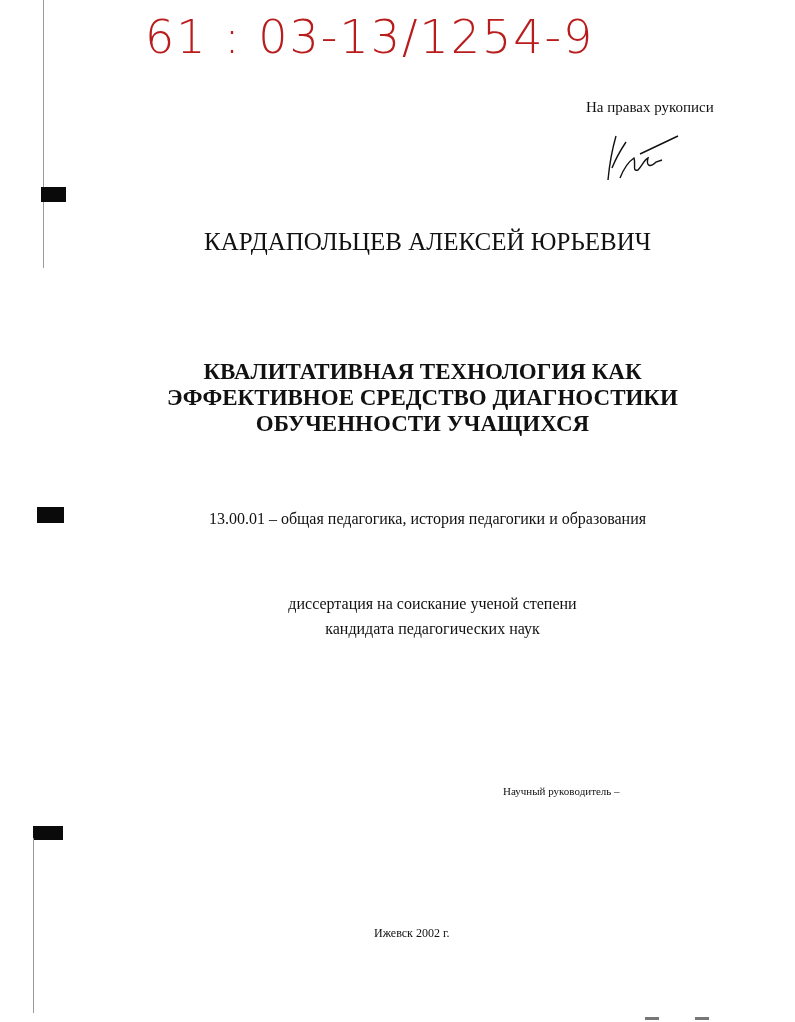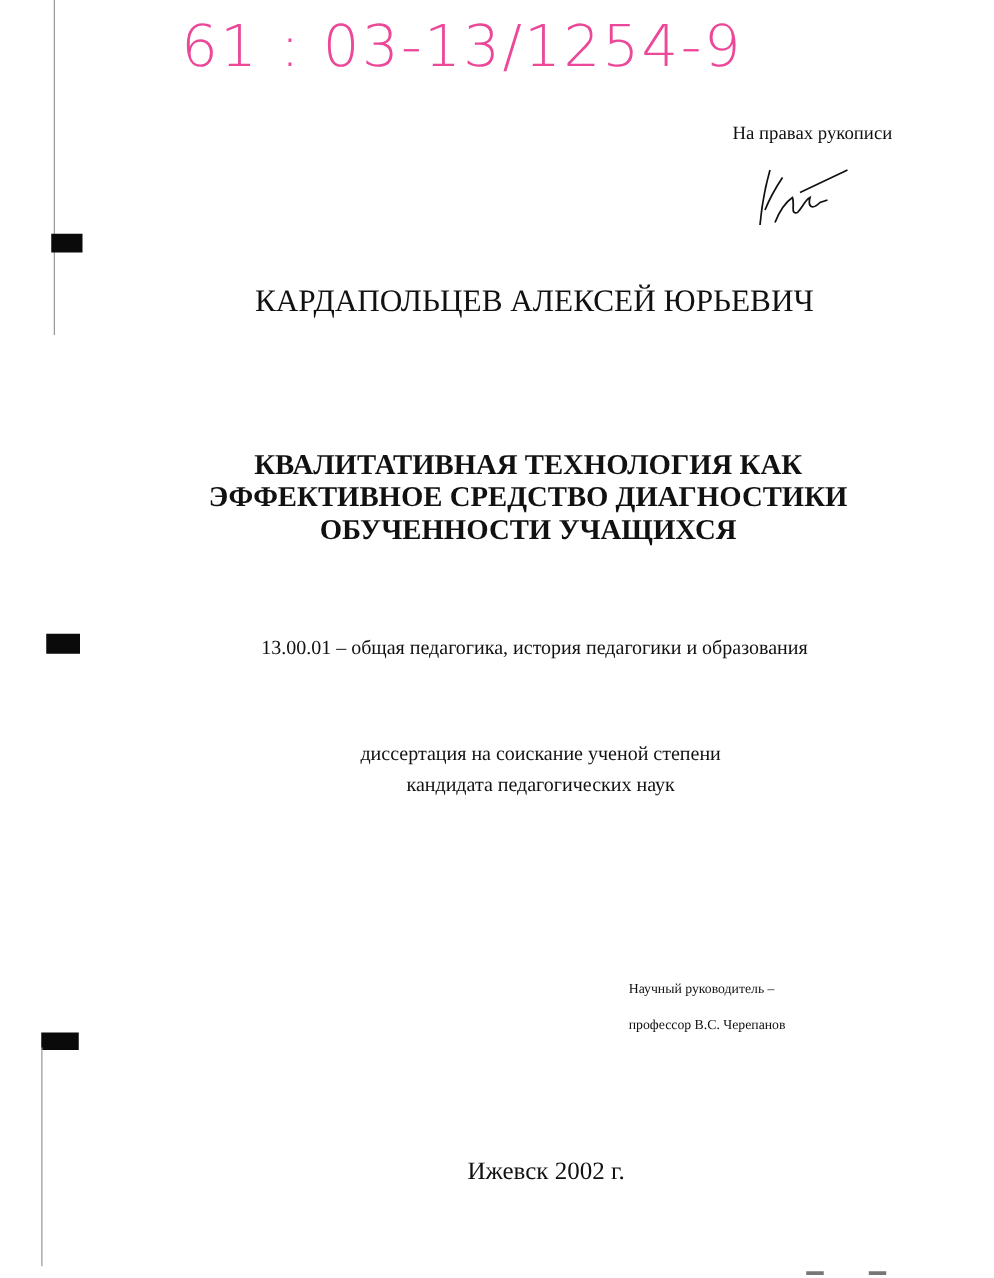--- a/index.html
+++ b/index.html
@@ -1,19 +1,19 @@
 <!DOCTYPE html>
 <html><head>
 <meta charset="utf-8">
 <style>
   html, body { margin:0; padding:0; }
   body { width:795px; height:1022px; background:#ffffff; position:relative; overflow:hidden;
          font-family:"Liberation Serif", "DejaVu Serif", serif; color:#111; }
   .abs { position:absolute; }
-  .hand { font-family:"DejaVu Sans", sans-serif; font-weight:300; color:#ec4899; letter-spacing:2px; }
+  .hand { font-family:"DejaVu Sans", sans-serif; font-weight:300; color:#b91c1c; letter-spacing:2px; }
   .center { left:0; width:795px; text-align:center; }
   .margin-line { position:absolute; width:1px; background:#9a9a9a; }
   .mark { position:absolute; background:#0a0a0a; }
 </style>
 </head>
 <body>
 
 <div class="margin-line" style="left:43px; top:0; height:268px;"></div>
 <div class="mark" style="left:41px; top:187px; width:25px; height:15px;"></div>
 <div class="mark" style="left:37px; top:507px; width:27px; height:16px;"></div>
@@ -38,19 +38,18 @@
 
 <div class="abs center" style="top:510px; font-size:16px; left:30px;">13.00.01 – общая педагогика, история педагогики и образования</div>
 
 <div class="abs center" style="top:591px; font-size:16px; line-height:25px; left:35px;">
   <div>диссертация на соискание ученой степени</div>
   <div>кандидата педагогических наук</div>
 </div>
 
 <div class="abs" style="left:503px; top:777px; font-size:11px; line-height:29px;">
   <div>Научный руководитель –</div>
-  <div>профессор В.С. Черепанов</div>
 </div>
 
-<div class="abs" style="left:374px; top:926px; font-size:20px;">Ижевск 2002 г.</div>
+<div class="abs" style="left:374px; top:926px; font-size:12px;">Ижевск 2002 г.</div>
 
 <div class="mark" style="left:645px; top:1017px; width:14px; height:3px; background:#777;"></div>
 <div class="mark" style="left:695px; top:1017px; width:14px; height:3px; background:#777;"></div>
 
 </body></html>

